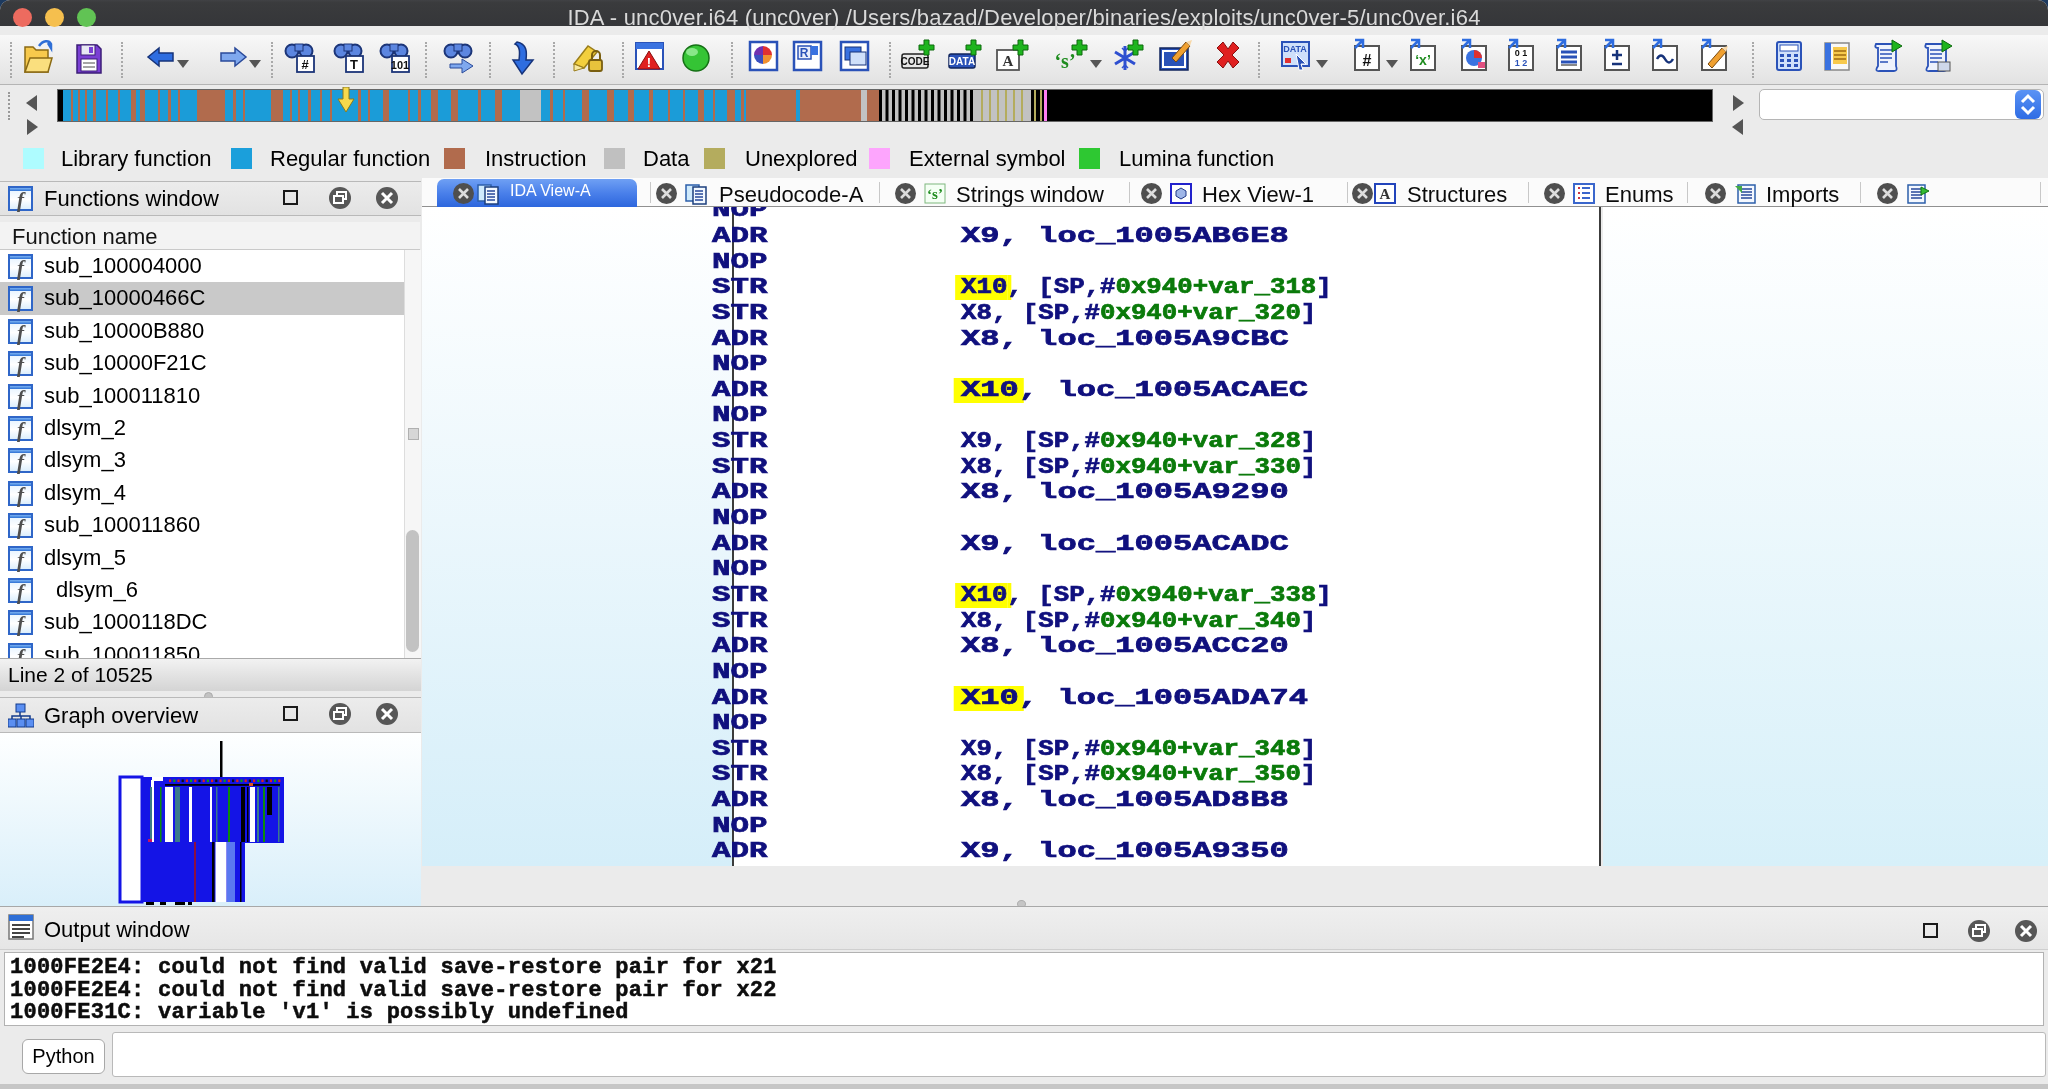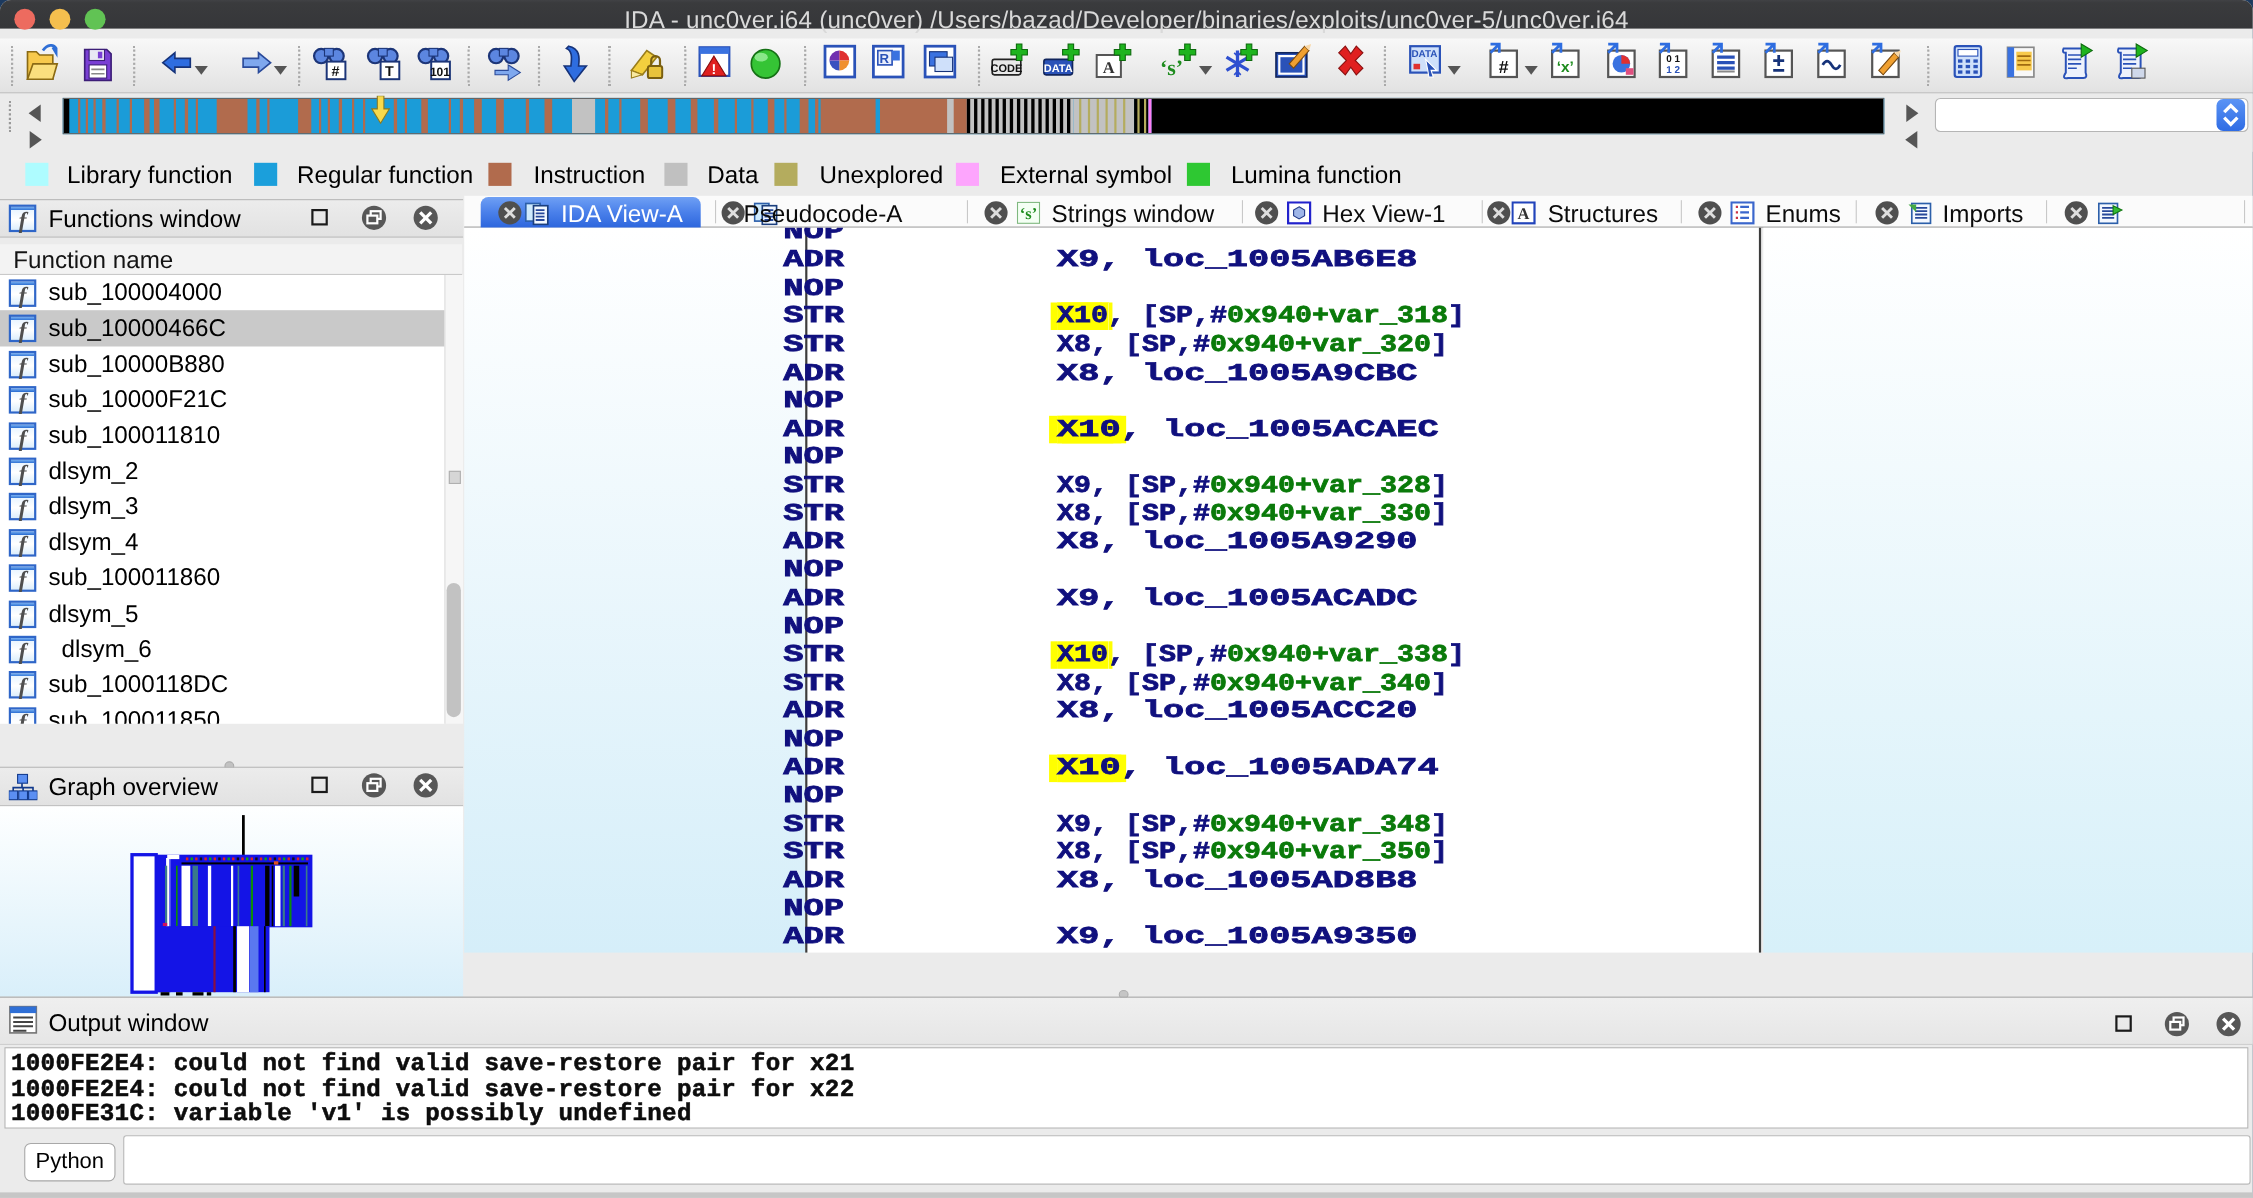--- a/index.html
+++ b/index.html
@@ -470,20 +470,23 @@
 <div class="abs frow" style="top:606px;">
 <div class="abs ficon" style="left:8px;top:4px;">f</div>
 <div class="abs ftext" style="left:44px;top:3px;">sub_1000118DC</div>
 </div>
 <div class="abs" style="left:0;top:639px;width:405px;height:19px;overflow:hidden;">
 <div class="abs ficon" style="left:8px;top:4px;">f</div>
 <div class="abs ftext" style="left:44px;top:3px;">sub_100011850</div>
 </div>
 <div id="fscroll" class="abs"></div>
     <div id="fthumb" class="abs"></div>
+<div id="linebar" class="abs">
+      <div class="abs" style="left:8px;top:4px;">Line 2 of 10525</div>
+    </div>
 <div class="abs" style="left:408px;top:428px;width:11px;height:12px;background:#d6d6d6;border:1px solid #b0b0b0;"></div>
 <div class="abs" style="left:204px;top:692px;width:9px;height:9px;border-radius:50%;background:#c2c2c2;border:1px solid #aaa;"></div>
 <div class="abs phead" style="left:0;top:697px;width:421px;height:36px;"></div>
 <svg class="abs" style="left:8px;top:703px" width="26" height="26">
       <rect x="8" y="1" width="9" height="8" fill="#5b8ff2" stroke="#123a8c"></rect>
       <rect x="0" y="16" width="8" height="8" fill="#5b8ff2" stroke="#123a8c"></rect>
       <rect x="9" y="16" width="8" height="8" fill="#5b8ff2" stroke="#123a8c"></rect>
       <rect x="18" y="16" width="8" height="8" fill="#5b8ff2" stroke="#123a8c"></rect>
       <path d="M12,9 L12,13 M4,16 L4,13 L22,13 L22,16 M13,16 L13,13" stroke="#123a8c" fill="none" stroke-width="1.5"></path>
     </svg>
@@ -566,32 +569,32 @@
 <div class="abs cx" style="left:453px;">
       <svg width="21" height="21">
         <path d="M6,6 L15,15 M15,6 L6,15" stroke="#ddd" stroke-width="2.6"></path>
       </svg>
     </div>
 <svg class="abs" style="left:477px;top:183px" width="24" height="22">
       <rect x="1" y="2" width="13" height="16" fill="#cfeafc" stroke="#2c5faa" stroke-width="1.5"></rect>
       <rect x="8" y="4" width="13" height="17" fill="#f2f8ff" stroke="#1c3f7e" stroke-width="1.5"></rect>
       <path d="M10,8 h8 M10,11 h8 M10,14 h8 M10,17 h8" stroke="#27489a" stroke-width="1.6"></path>
     </svg>
-<div class="abs" style="left:510px;top:182px;font-size:22px;color:#fff;">IDA View-A</div>
+<div class="abs" style="left:510px;top:182px;font-size:16px;color:#fff;">IDA View-A</div>
 <div class="abs cx" style="left:656px;">
       <svg width="21" height="21">
         <path d="M6,6 L15,15 M15,6 L6,15" stroke="#ddd" stroke-width="2.6"></path>
       </svg>
     </div>
 <svg class="abs" style="left:685px;top:183px" width="24" height="22">
       <rect x="1" y="2" width="13" height="16" fill="#cfeafc" stroke="#2c5faa" stroke-width="1.5"></rect>
       <rect x="8" y="4" width="13" height="17" fill="#f2f8ff" stroke="#1c3f7e" stroke-width="1.5"></rect>
       <path d="M10,8 h8 M10,11 h8 M10,14 h8 M10,17 h8" stroke="#27489a" stroke-width="1.6"></path>
     </svg>
-<div class="abs tabtx" style="left:676px;">Pseudocode-A</div>
+<div class="abs tabtx" style="left:719px;">Pseudocode-A</div>
 <div class="abs cx" style="left:895px;">
       <svg width="21" height="21">
         <path d="M6,6 L15,15 M15,6 L6,15" stroke="#ddd" stroke-width="2.6"></path>
       </svg>
     </div>
 <svg class="abs" style="left:924px;top:183px" width="24" height="22">
       <rect x="1" y="1" width="20" height="19" fill="#f4fff4" stroke="#7fb87f"></rect>
       <text x="11" y="16" font-size="15" font-weight="bold" fill="#1e8c1e" text-anchor="middle" font-family="Liberation Serif">‘s’</text>
     </svg>
 <div class="abs tabtx" style="left:956px;">Strings window</div>

